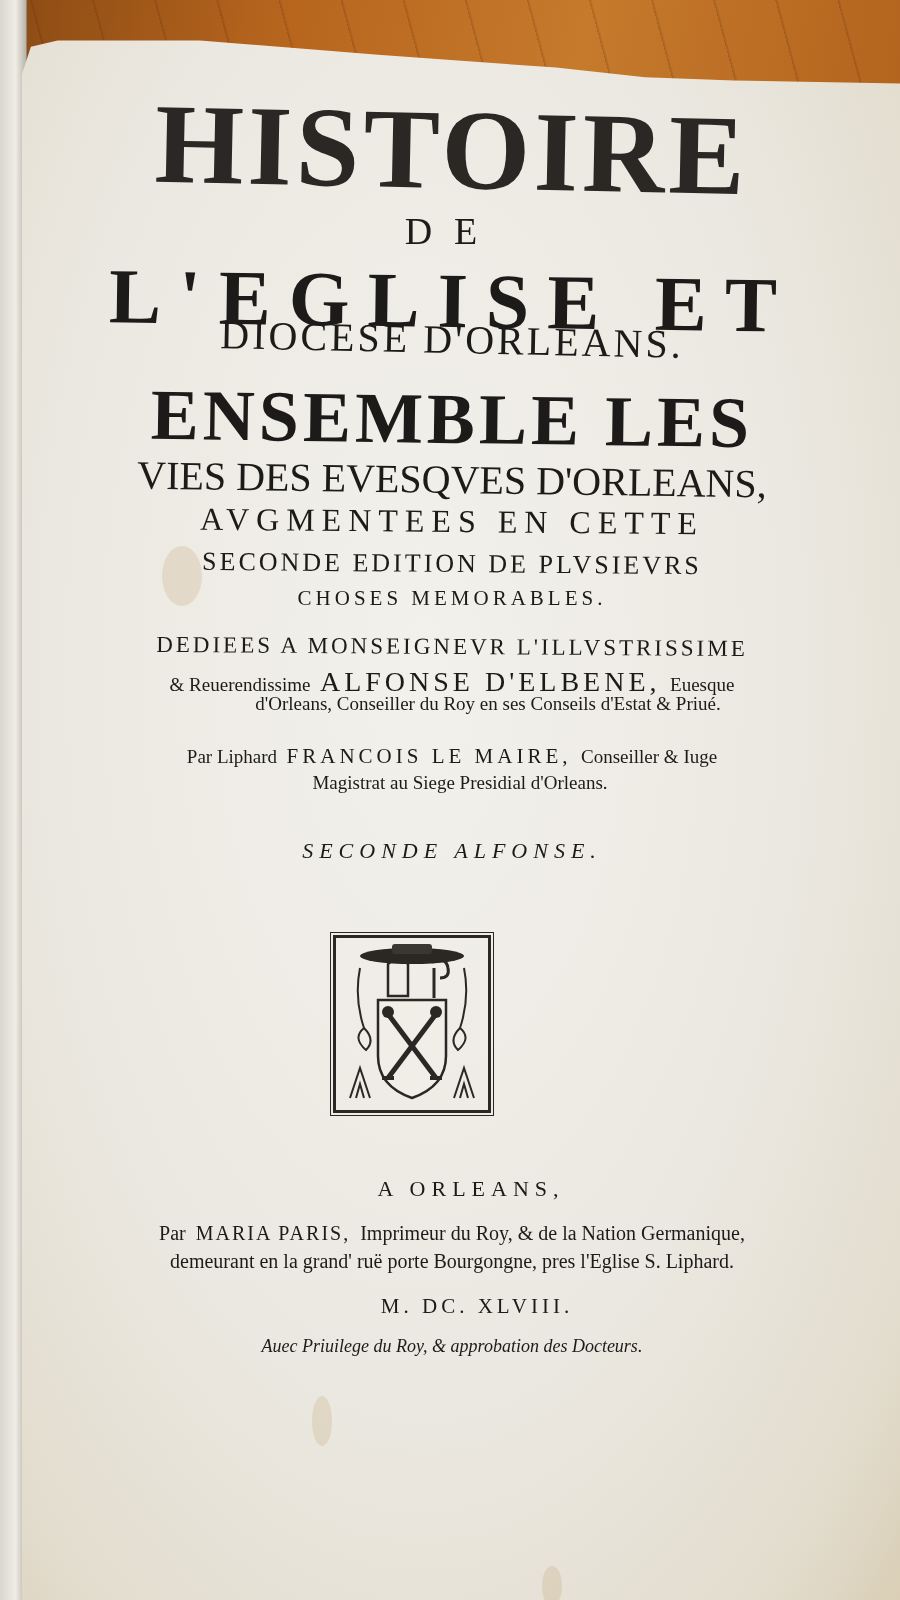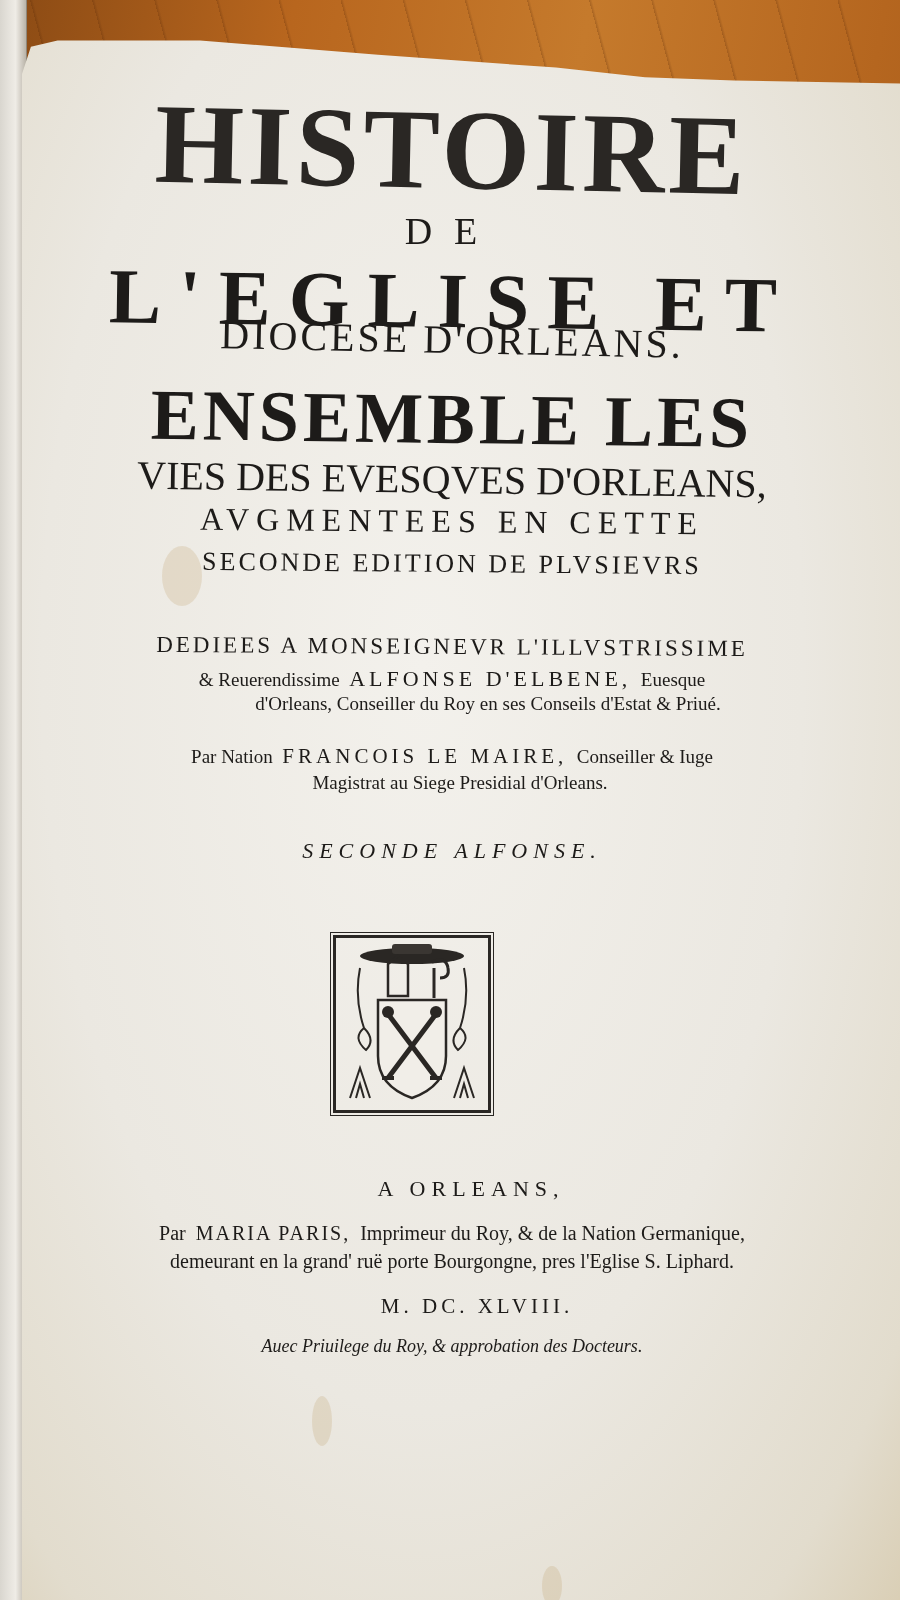--- a/index.html
+++ b/index.html
@@ -29,21 +29,21 @@
     .t-de { top: 183px; font-size: 38px; letter-spacing: 22px; }
     .t-eglise { top: 230px; font-size: 78px; letter-spacing: 18px; font-weight: bold; transform: rotate(0.8deg); }
     .t-diocese { top: 290px; font-size: 40px; letter-spacing: 3px; transform: rotate(1.2deg); }
     .t-ensemble { top: 352px; font-size: 72px; letter-spacing: 4px; font-weight: bold; transform: rotate(0.8deg); }
     .t-vies { top: 430px; font-size: 40px; letter-spacing: 0px; transform: rotate(0.8deg); }
     .t-augmentees { top: 477px; font-size: 32px; letter-spacing: 7px; transform: rotate(0.5deg); }
     .t-seconde { top: 523px; font-size: 26px; letter-spacing: 3px; transform: rotate(0.5deg); }
     .t-choses { top: 560px; font-size: 21px; letter-spacing: 4px; }
     .t-dediees { top: 608px; font-size: 23px; letter-spacing: 3px; transform: rotate(0.4deg); }
     .t-reuerend { top: 640px; font-size: 19px; }
-    .t-reuerend .caps { font-size: 22px; letter-spacing: 4px; }
+    .t-reuerend .caps { font-size: 28px; letter-spacing: 4px; }
     .t-conseiller { top: 667px; font-size: 19px; margin-left: 36px; }
     .t-par { top: 718px; font-size: 19px; }
     .t-par .caps { font-size: 21px; letter-spacing: 4px; }
     .t-magistrat { top: 746px; font-size: 19px; padding-left: 8px; }
     .t-seconde-ed { top: 812px; font-size: 22px; letter-spacing: 6px; font-style: italic; }
     .emblem {
       position: absolute; left: 311px; top: 909px; width: 152px; height: 172px;
       border: 3px solid #2a2724; outline: 1px solid #2a2724; outline-offset: 2px;
     }
     .t-orleans { top: 1150px; font-size: 22px; letter-spacing: 6px; margin-left: 19px; }
@@ -66,31 +66,32 @@
   <div class="stain" style="left:520px;top:1540px;width:20px;height:40px;"></div>
 
   <div class="line t-histoire">HISTOIRE</div>
   <div class="line t-de">DE</div>
   <div class="line t-eglise">L'EGLISE ET</div>
   <div class="line t-diocese">DIOCESE D'ORLEANS.</div>
   <div class="line t-ensemble">ENSEMBLE LES</div>
   <div class="line t-vies">VIES DES EVESQVES D'ORLEANS,</div>
   <div class="line t-augmentees">AVGMENTEES EN CETTE</div>
   <div class="line t-seconde">SECONDE EDITION DE PLVSIEVRS</div>
+  <div class="line t-choses">CHOSES MEMORABLES.</div>
 
   <div class="line t-dediees">DEDIEES A MONSEIGNEVR L'ILLVSTRISSIME</div>
   <div class="line t-reuerend">
     <span>&amp; Reuerendissime</span>
     &nbsp;<span class="caps">ALFONSE D'ELBENE,</span>&nbsp;
     <span>Euesque</span>
   </div>
   <div class="line t-conseiller">d'Orleans, Conseiller du Roy en ses Conseils d'Estat &amp; Priué.</div>
 
   <div class="line t-par">
-    <span>Par Nation</span>
+    <span>Par Liphard</span>
     &nbsp;<span class="caps">FRANCOIS LE MAIRE,</span>&nbsp;
     <span>Conseiller &amp; Iuge</span>
   </div>
   <div class="line t-magistrat">Magistrat au Siege Presidial d'Orleans.</div>
 
   <div class="line t-seconde-ed">SECONDE ALFONSE.</div>
 
   <div class="emblem">
     <svg width="152" height="172" viewBox="0 0 152 172">
       <ellipse cx="76" cy="18" rx="52" ry="8" fill="#2a2724"></ellipse>

